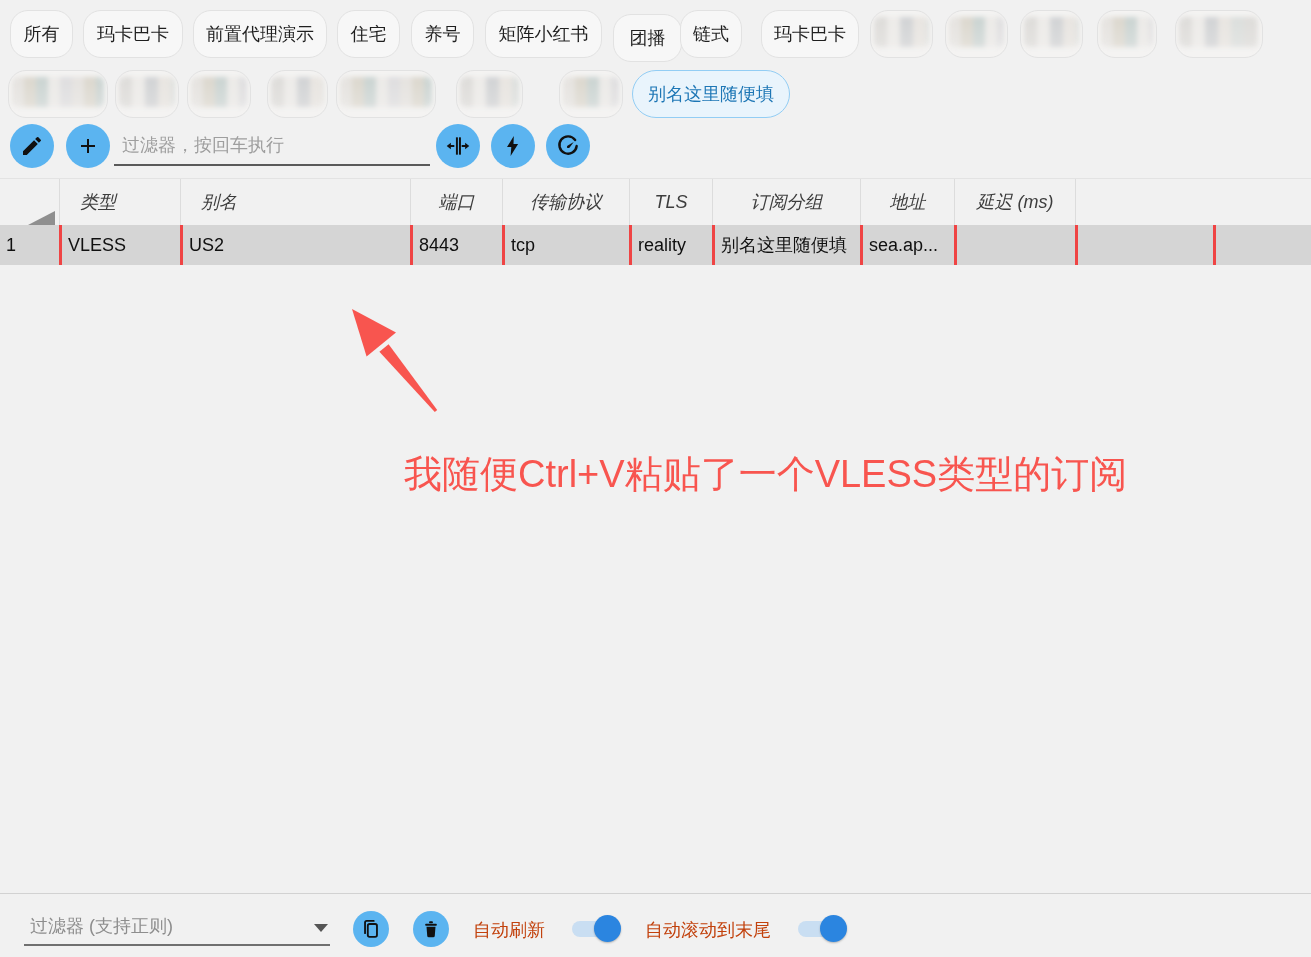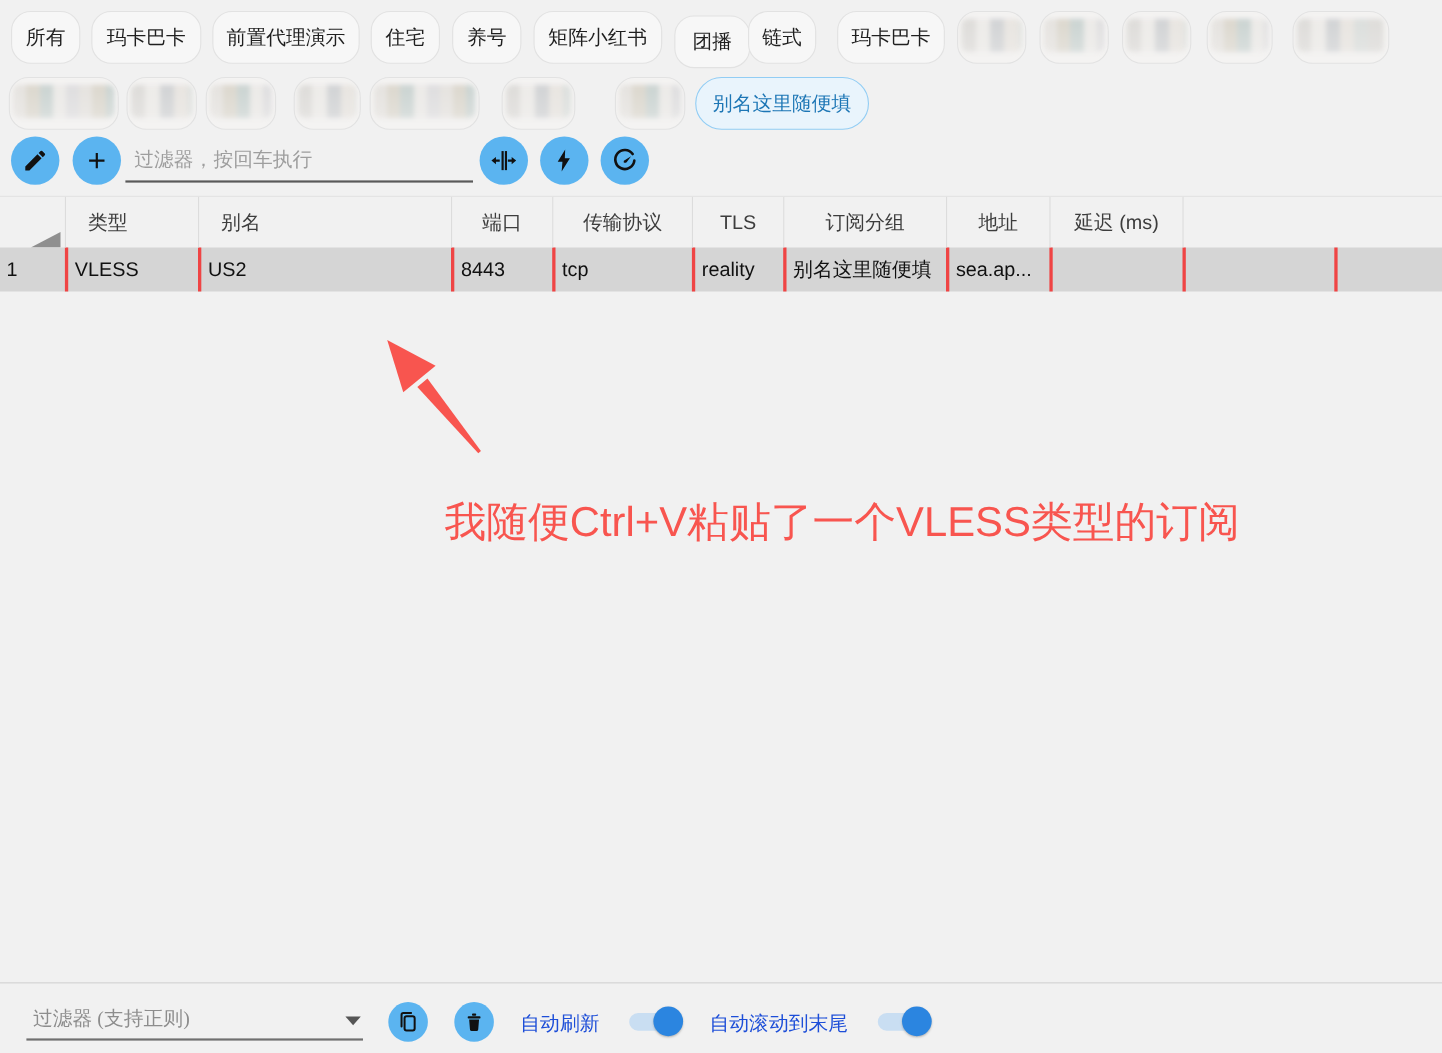--- a/index.html
+++ b/index.html
@@ -44,21 +44,21 @@
   .filter-input{
     position:absolute;left:114px;top:126px;width:316px;height:40px;
     background:transparent;border:none;border-bottom:2px solid #5a5a5a;
     font-size:18px;color:#333;outline:none;padding:0 0 0 8px;box-sizing:border-box;
     font-family:"Liberation Sans","DejaVu Sans",sans-serif;
   }
   .filter-input::placeholder{color:#9e9e9e;opacity:1;}
   
   .table{position:absolute;left:0;top:178px;width:1311px;border-top:1px solid #e3e3e3;}
   .trow{display:flex;}
-  .thead{height:46px;}
+  .thead{height:46px;font-style:italic;}
   .tbody-row{height:40px;background:#d5d5d5;}
   .tcell{
     box-sizing:border-box;display:flex;align-items:center;
     font-size:18px;overflow:hidden;white-space:nowrap;
   }
   .thead .tcell{justify-content:center;color:#3d3d3d;border-left:1px solid #dcdcdc;position:relative;}
   .thead .tcell:first-child{border-left:none;}
   .thead .tcell.hleft{justify-content:flex-start;padding-left:20px;}
   .tbody-row .tcell{justify-content:flex-start;padding-left:6px;color:#101010;border-left:3px solid #ef4444;}
   .tbody-row .tcell:first-child{border-left:none;}
@@ -72,29 +72,29 @@
   .annotation-text{
     position:absolute;left:404px;top:449px;font-size:38px;color:#f8554f;white-space:nowrap;
   }
   .annotation-arrow{position:absolute;left:340px;top:300px;}
   
   .divider{position:absolute;left:0;top:893px;width:1311px;height:1px;background:#d2d2d2;}
   .bottom-filter{
     position:absolute;left:24px;top:908px;width:306px;height:38px;
     background:transparent;border:none;border-bottom:2px solid #707070;
     font-size:18px;color:#333;outline:none;padding:0 24px 0 6px;box-sizing:border-box;
-    font-family:Liberation Serif, serif;
+    font-family:Liberation Sans, sans-serif;
   }
   .bottom-filter::placeholder{color:#8d8d8d;opacity:1;}
   .dd-arrow{
     position:absolute;left:314px;top:924px;width:0;height:0;
     border-top:8px solid #555;border-left:7px solid transparent;border-right:7px solid transparent;
     cursor:pointer;
   }
-  .blabel{position:absolute;top:918px;font-size:18px;color:#1d4ed8;white-space:nowrap;}
+  .blabel{position:absolute;top:918px;font-size:18px;color:#c2410c;white-space:nowrap;}
   .toggle{position:absolute;top:921px;width:46px;height:16px;border-radius:8px;background:#c9def2;cursor:pointer;}
   .toggle .thumb{
     position:absolute;right:-3px;top:-6px;width:27px;height:27px;border-radius:50%;
     background:#2b85e0;box-shadow:0 1px 2px rgba(0,0,0,.25);
   }
 </style>
 </head>
 <body>
 
 <div class="app">

